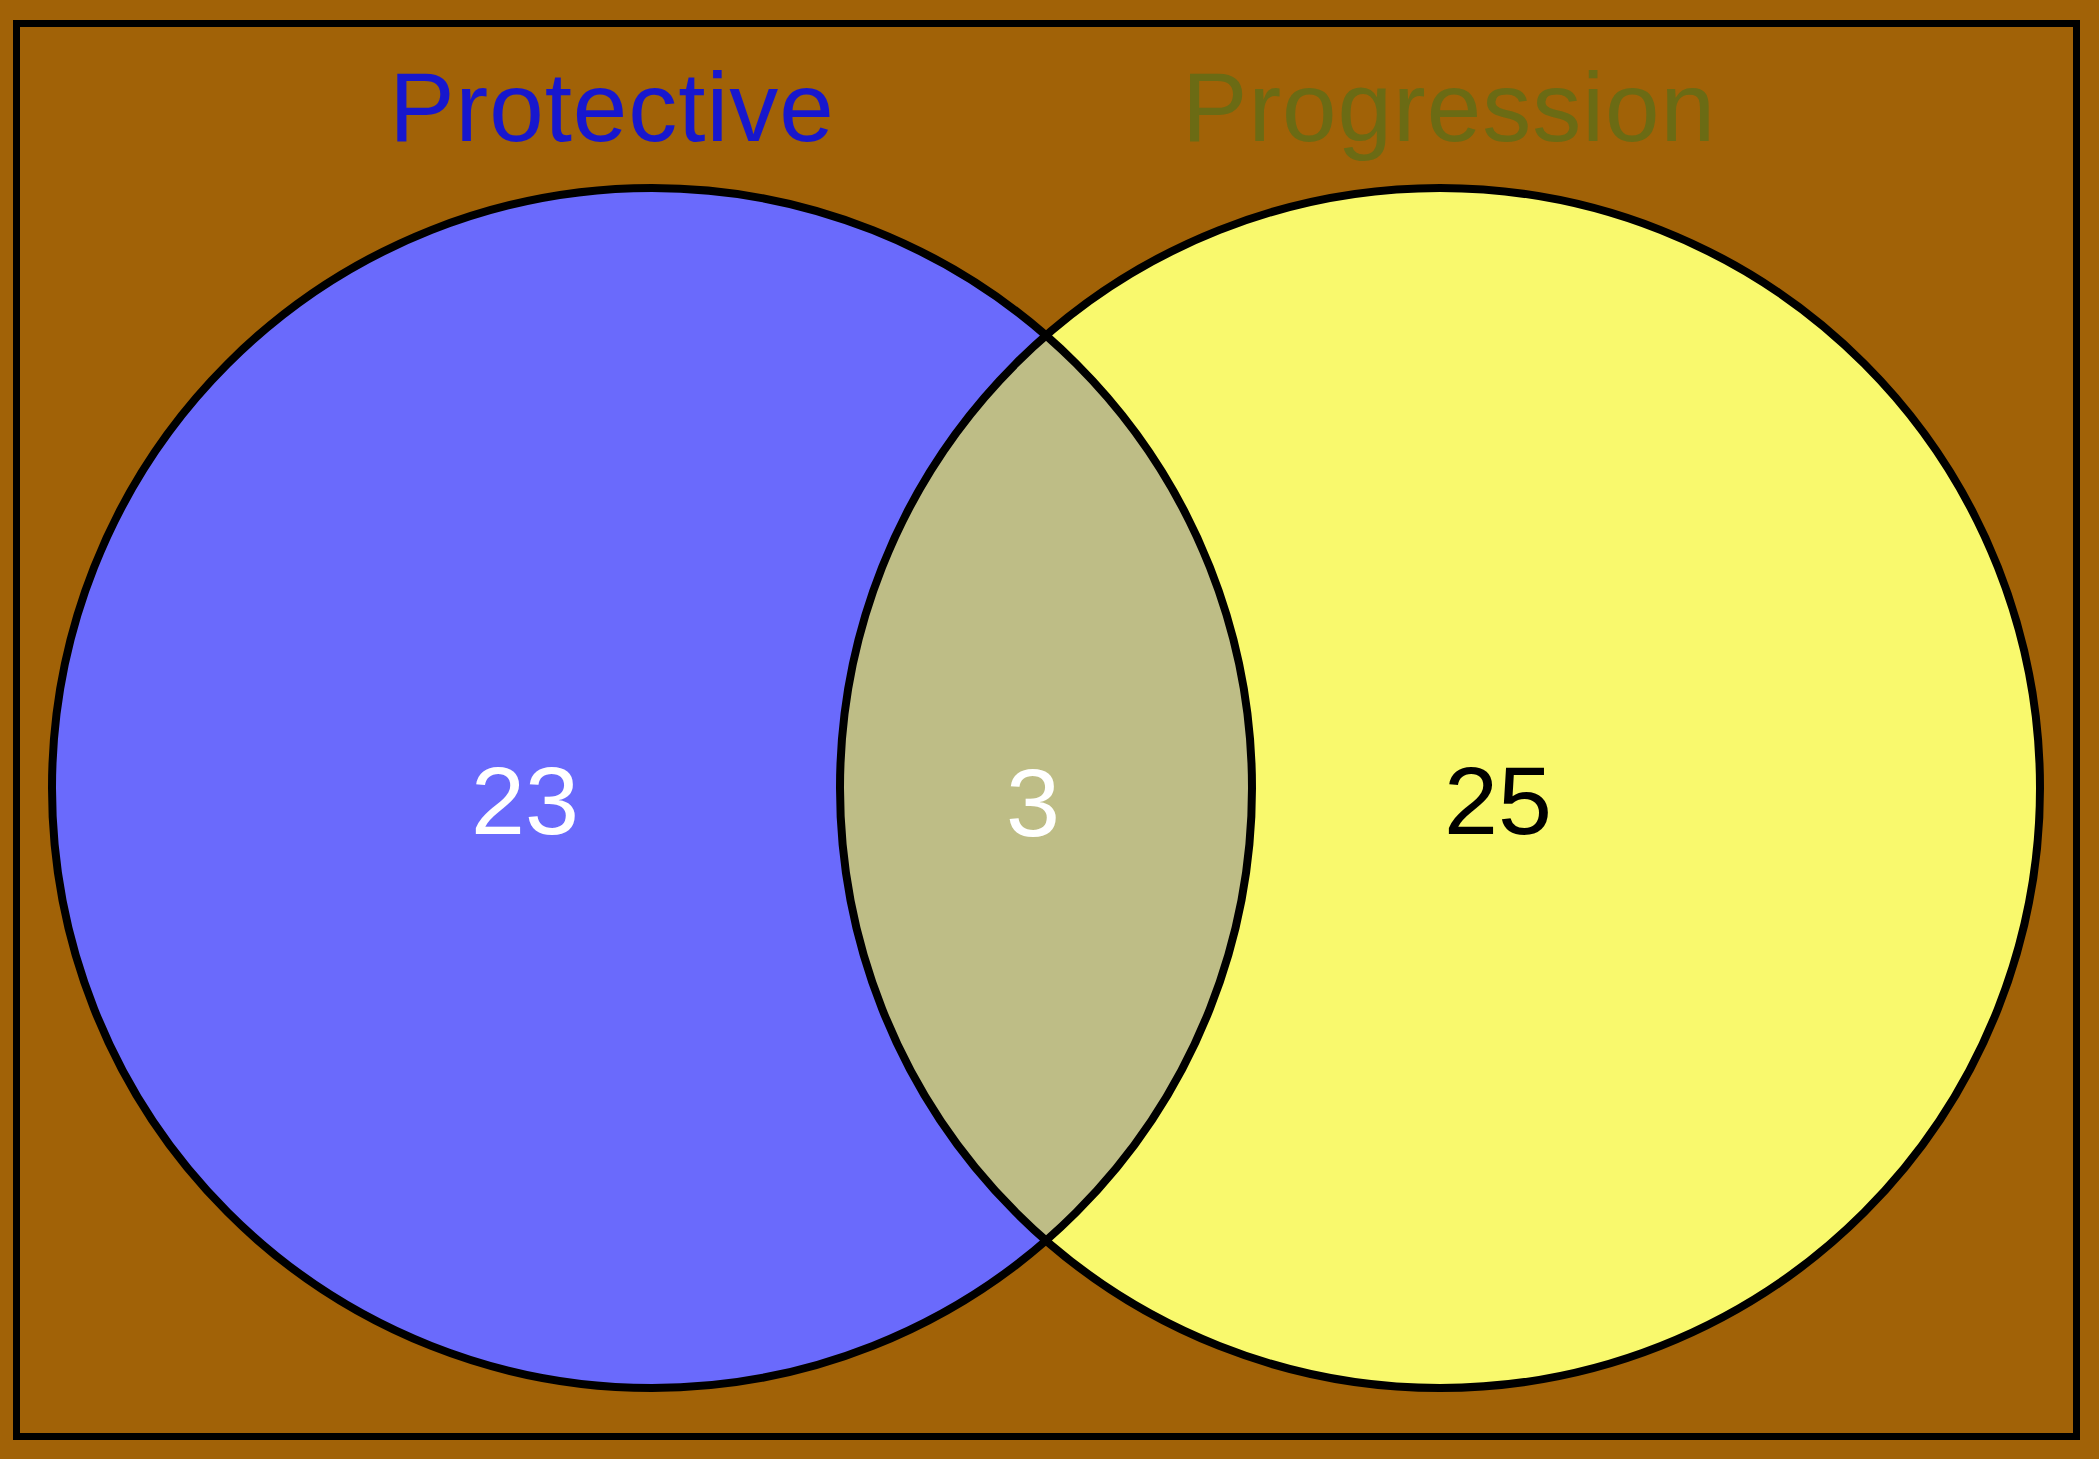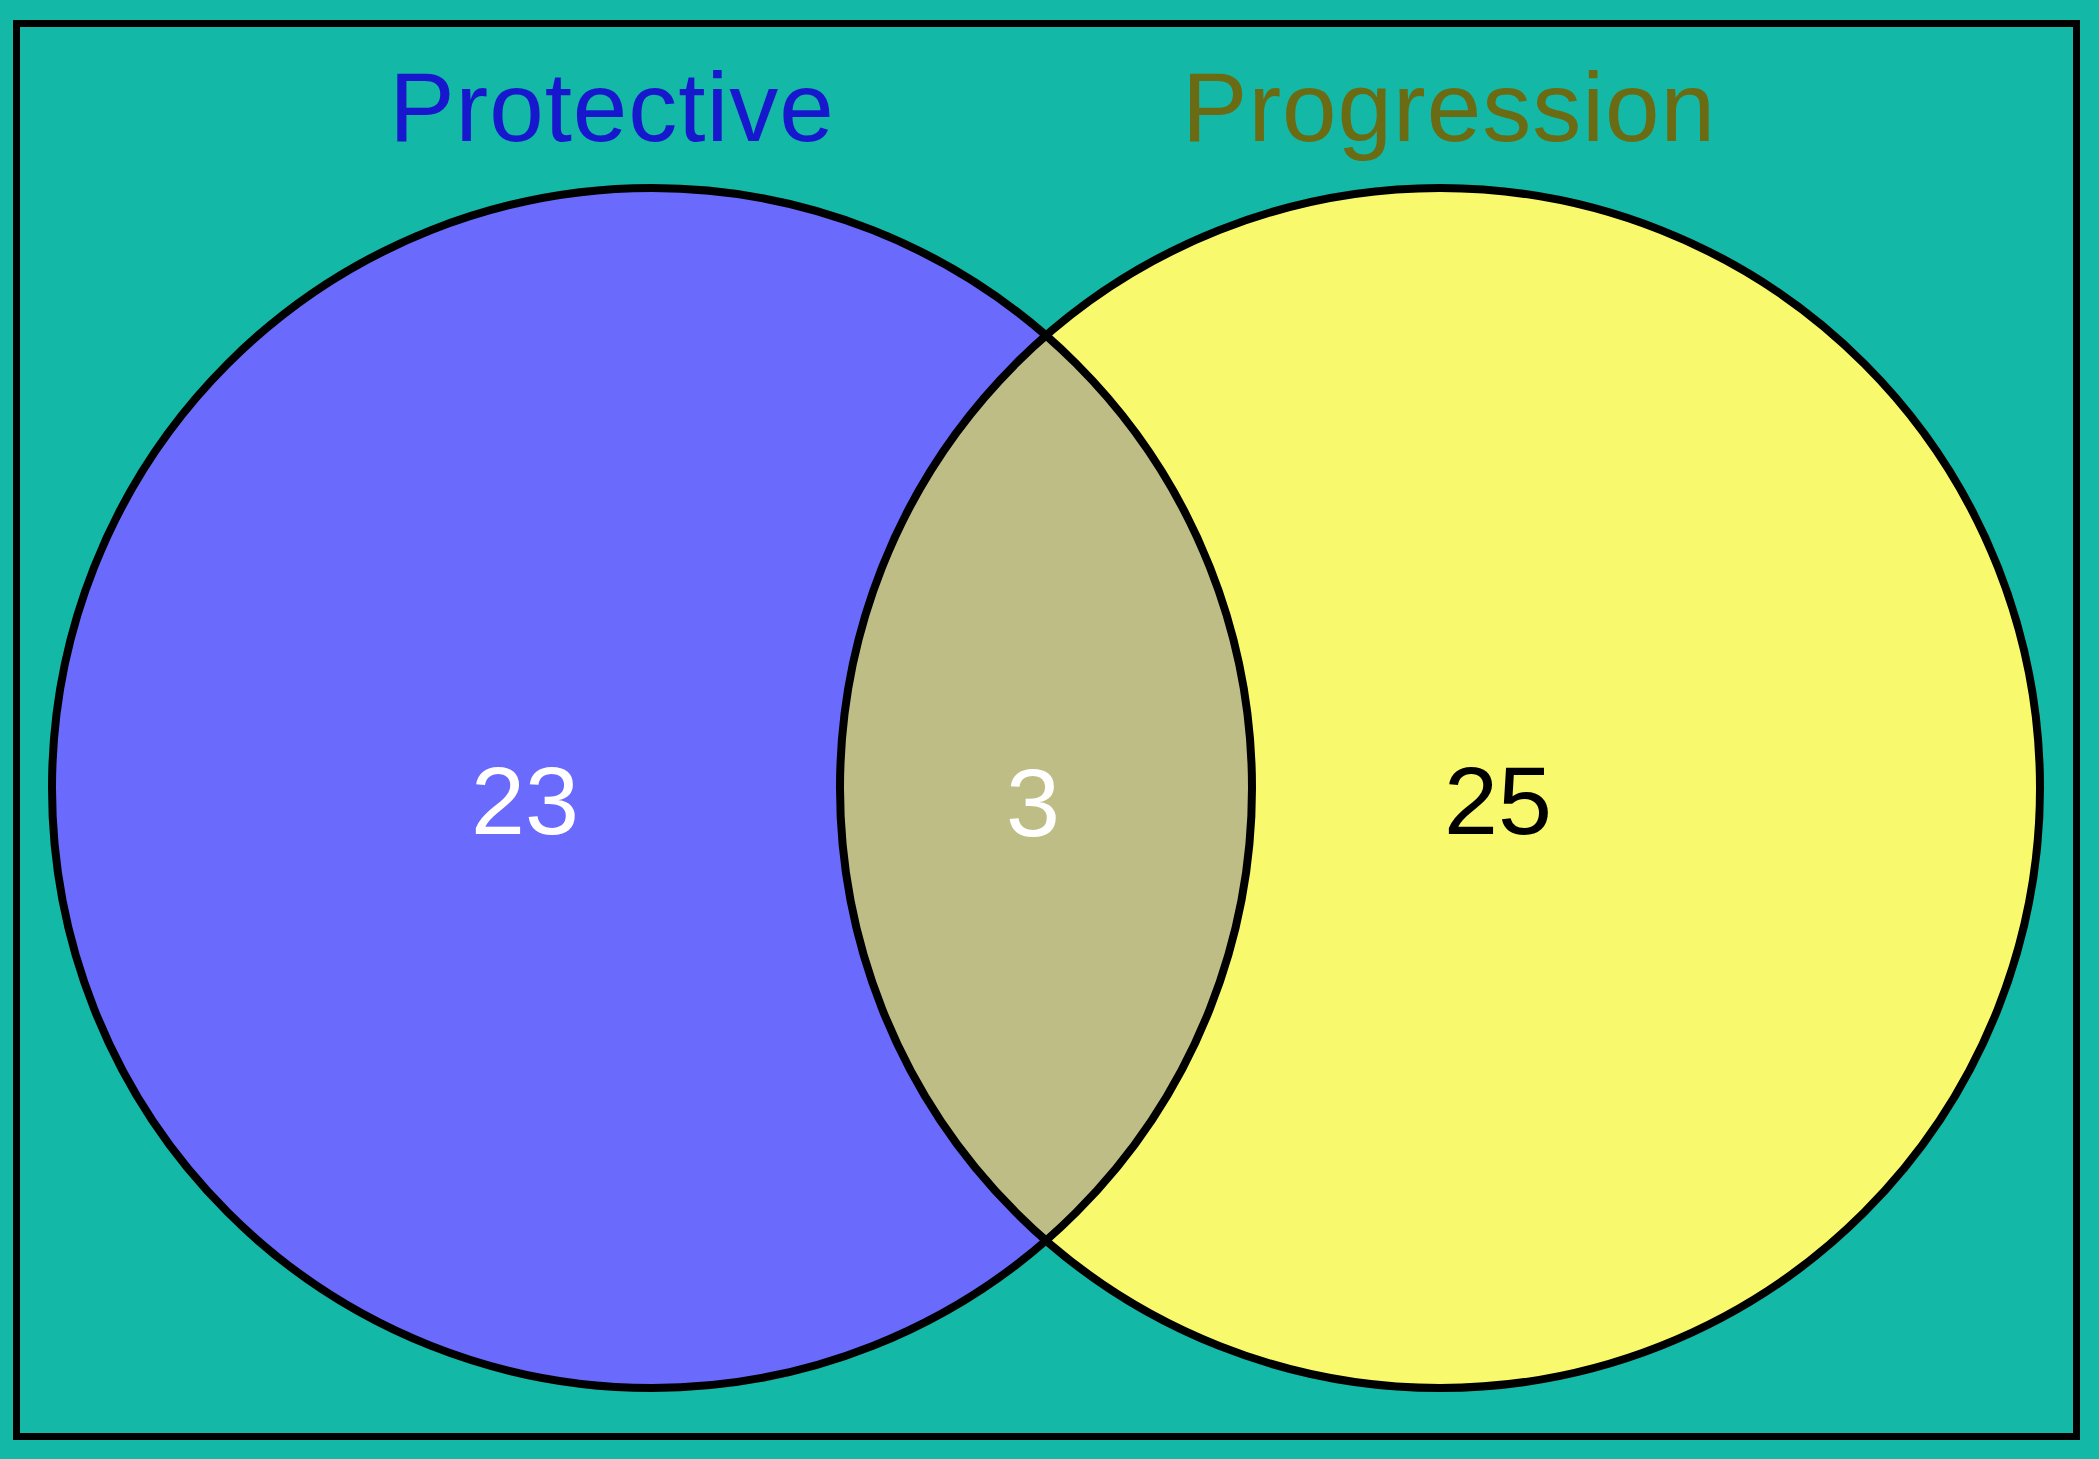--- a/index.html
+++ b/index.html
@@ -4,21 +4,21 @@
 <style>
   html, body {
     margin: 0;
     padding: 0;
     background: #ffffff;
   }
   .stage {
     position: relative;
     width: 2099px;
     height: 1459px;
-    background: #14b8a6;
+    background: #a16207;
     overflow: hidden;
   }
   svg.venn {
     display: block;
     width: 2099px;
     height: 1459px;
   }
   text.set-label {
     font-family: "Liberation Sans", "DejaVu Sans", sans-serif;
     font-size: 98px;

